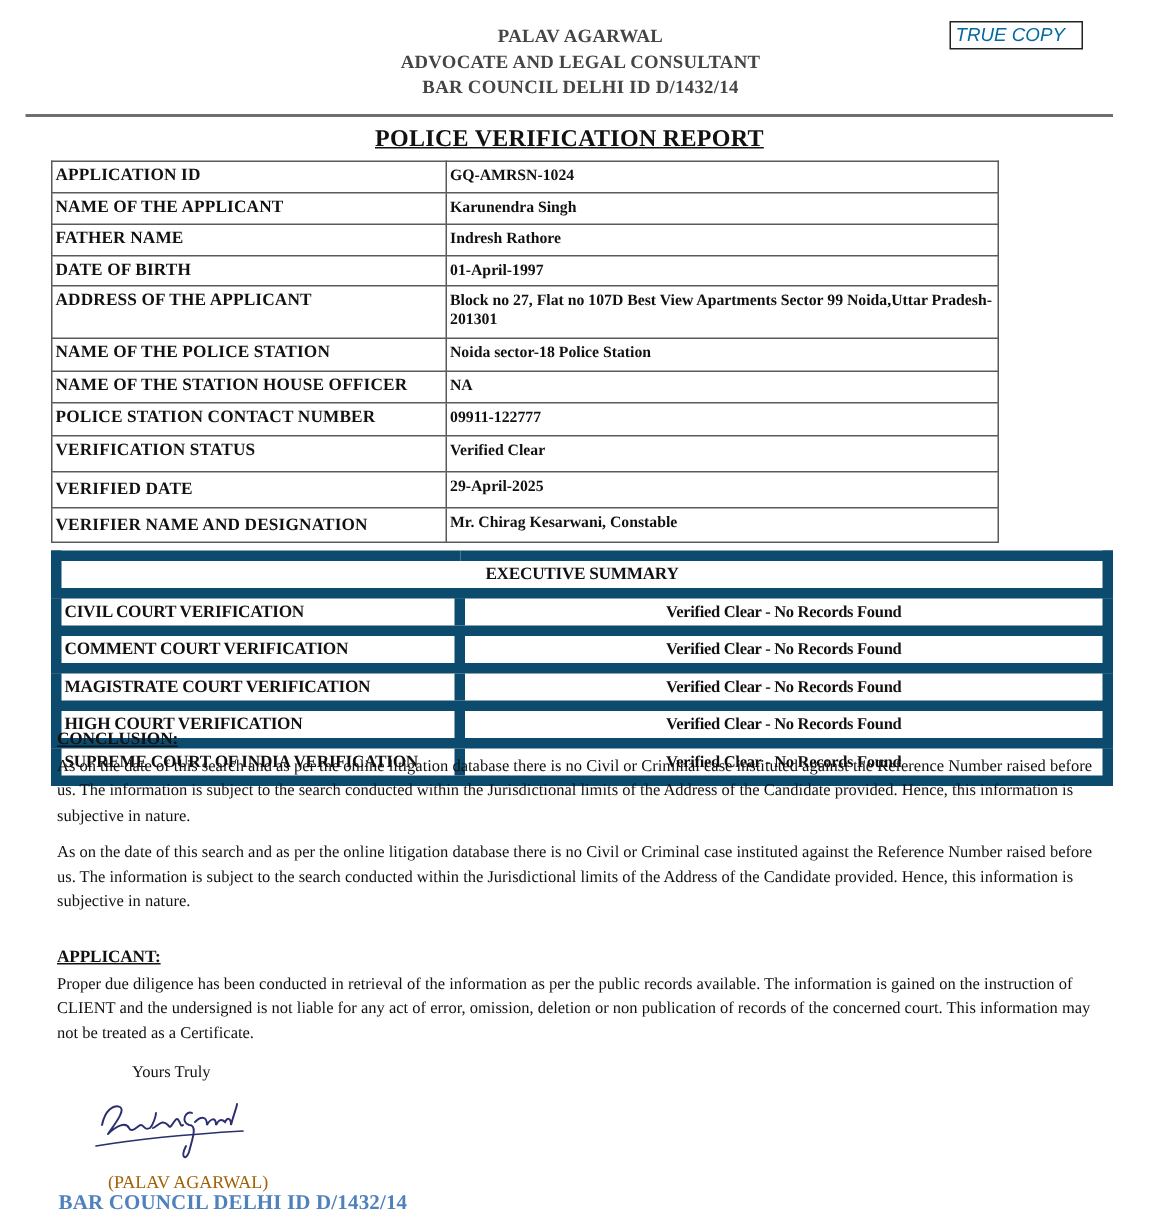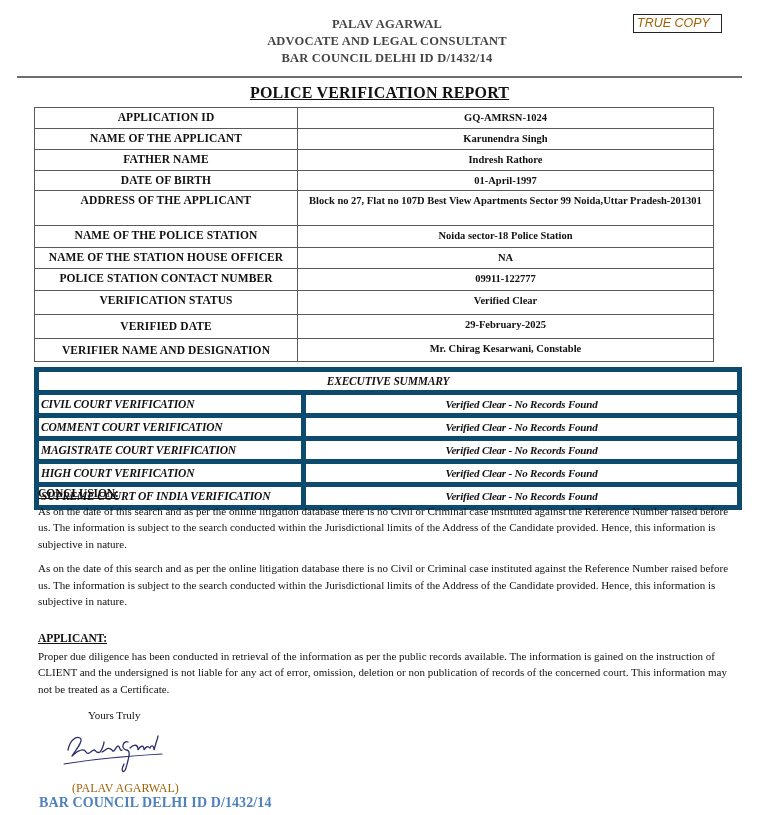--- a/index.html
+++ b/index.html
@@ -11,43 +11,43 @@
   .letterhead {
     position: absolute; left: 0; top: 16px; width: 771px;
     text-align: center; color: #454545; font-weight: bold;
     font-size: 12.5px; line-height: 17px; letter-spacing: 0.2px;
   }
   .letterhead div { padding-left: 3px; }
   .true-copy {
     position: absolute; left: 633px; top: 14px; width: 84px; height: 17px;
     border: 1px solid #222; font-family: "Liberation Sans", sans-serif;
     font-style: italic; font-size: 12.5px; line-height: 17px;
-    padding-left: 3px; box-sizing: content-box; color: #a16207;
+    padding-left: 3px; box-sizing: content-box; color: #0369a1;
   }
   .rule {
     position: absolute; left: 17px; top: 76px; width: 725px; height: 2px;
     background: #6e6e6e;
   }
   .report-title {
     position: absolute; left: 250px; top: 84px;
     font-weight: bold; font-size: 16px; text-decoration: underline;
     letter-spacing: 0.2px;
   }
   table { border-collapse: collapse; position: absolute; }
-  .details { left: 34px; top: 107px; width: 680px; border: 1.5px solid #222; text-align: center; }
+  .details { left: 34px; top: 107px; width: 632px; border: 1.5px solid #222; }
   .details td {
     border: 1px solid #5a5a5a; font-size: 11px; vertical-align: top;
     padding: 3px 2px 0 2px; line-height: 13px;
   }
   .details td.k { width: 258px; font-weight: bold; font-size: 11.5px; letter-spacing: 0.1px; }
   .details td.v { font-weight: bold; font-size: 10.5px; }
   .summary { left: 34px; top: 367px; width: 708px; border: 1.5px solid #222; }
   .summary td {
-    border: 5px solid #0c4a6e; font-size: 11.5px; height: 18px;
-    padding: 0 2px; line-height: 14px; font-weight: bold; letter-spacing: -0.2px; font-style: italic;
+    border: 7px solid #0c4a6e; font-size: 11.5px; height: 18px;
+    padding: 0 2px; line-height: 14px; font-weight: bold; letter-spacing: -0.2px;
   }
   .summary td.k { width: 258px; border-right: 2px solid #6e6e6e; }
   .summary td.v { text-align: center; font-size: 11px; margin-top: 10px; }
   .summary td.head { text-align: center; font-size: 11.5px; }
   .section { position: absolute; left: 38px; width: 700px; font-size: 11px; line-height: 16.5px; }
   .section .h { font-weight: bold; text-decoration: underline; font-size: 11.5px; letter-spacing: -0.1px; }
   .section p { margin: 1px 0 0 0; }
   .sign-closing { position: absolute; left: 88px; top: 709px; font-size: 11px; }
   .signature { position: absolute; left: 58px; top: 728px; width: 110px; height: 50px; }
   .sign-name { position: absolute; left: 72px; top: 781px; font-size: 12px; color: #a16207; text-align: center; }
@@ -102,21 +102,21 @@
   <tr style="height:22px">
         <td class="k">POLICE STATION CONTACT NUMBER</td>
         <td class="v">09911-122777</td>
       </tr>
   <tr style="height:24px">
         <td class="k">VERIFICATION STATUS</td>
         <td class="v">Verified Clear</td>
       </tr>
   <tr style="height:24px">
         <td class="k" style="padding-top:5px">VERIFIED DATE</td>
-        <td class="v">29-February-2025</td>
+        <td class="v">29-April-2025</td>
       </tr>
   <tr style="height:23px">
         <td class="k" style="padding-top:5px">VERIFIER NAME AND DESIGNATION</td>
         <td class="v">Mr. Chirag Kesarwani, Constable</td>
       </tr>
 </tbody>
   </table>
 
 <table class="summary">
   <tbody>

